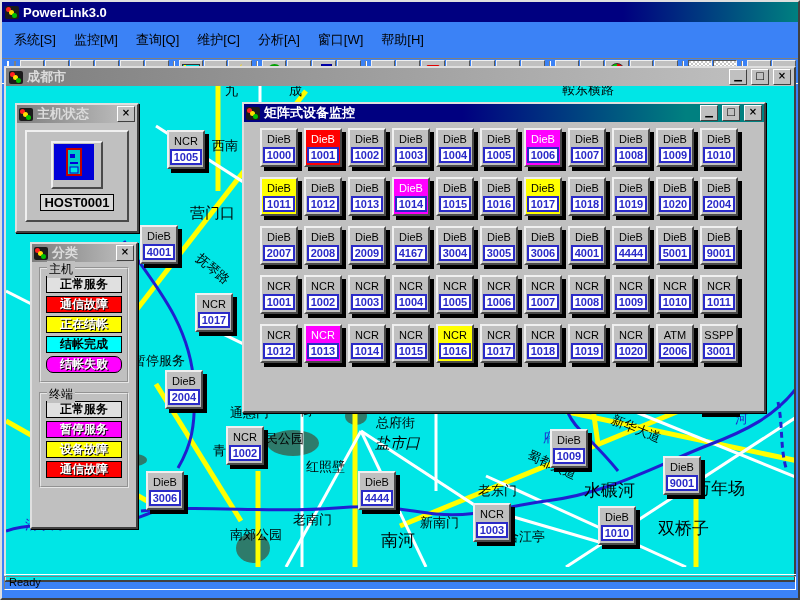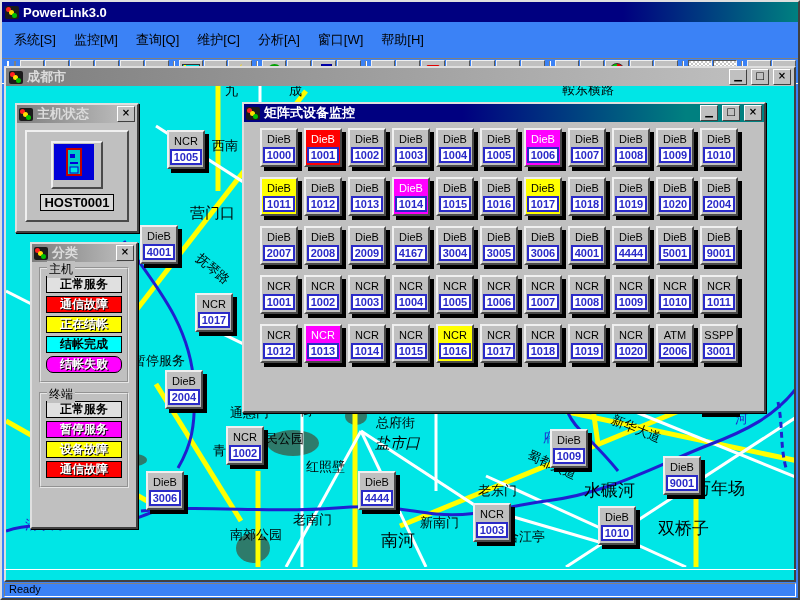--- a/index.html
+++ b/index.html
@@ -86,22 +86,22 @@
   .grp{margin:5px 7px 9px;border:2px groove #e6e6e6;padding:4px 5px 5px;position:relative;}
   .grp-label{position:absolute;top:-8px;left:6px;background:#c0c0c0;padding:0 2px;font-size:12px;color:#000;}
   .chip{height:15px;margin:3px 0;border:1px solid #000;font-size:12px;line-height:15px;
         text-align:center;font-weight:bold;}
   #matrixwin{left:236px;top:16px;width:520px;height:307px;z-index:10;display:flex;flex-direction:column;}
   .mstatus{margin:2px 2px 1px;height:16px;border:1px solid;border-color:#808080 #fff #fff #808080;
       font-size:12px;line-height:16px;padding:0 8px;white-space:nowrap;overflow:hidden;}
   .mclient{flex:1;padding:6px 0 0 16px;overflow:hidden;}
   .mrow{display:flex;gap:6px;height:39px;margin-bottom:10px;}
   
-  .statusbar{position:absolute;left:2px;bottom:2px;right:2px;height:13px;
-      border-top:1px solid #fff;padding-top:13px;}
+  .statusbar{position:absolute;left:2px;bottom:9px;right:2px;height:13px;
+      border-top:1px solid #fff;padding-top:1px;}
   .statusbar .pane{height:12px;border:1px solid;border-color:#808080 #fff #fff #808080;
       font-size:11px;line-height:11px;padding:0 4px;color:#000;}
 </style>
 </head>
 <body>
 
 <div class="appwin">
 
   <div class="tbar tb-main">
     <span class="logo">

